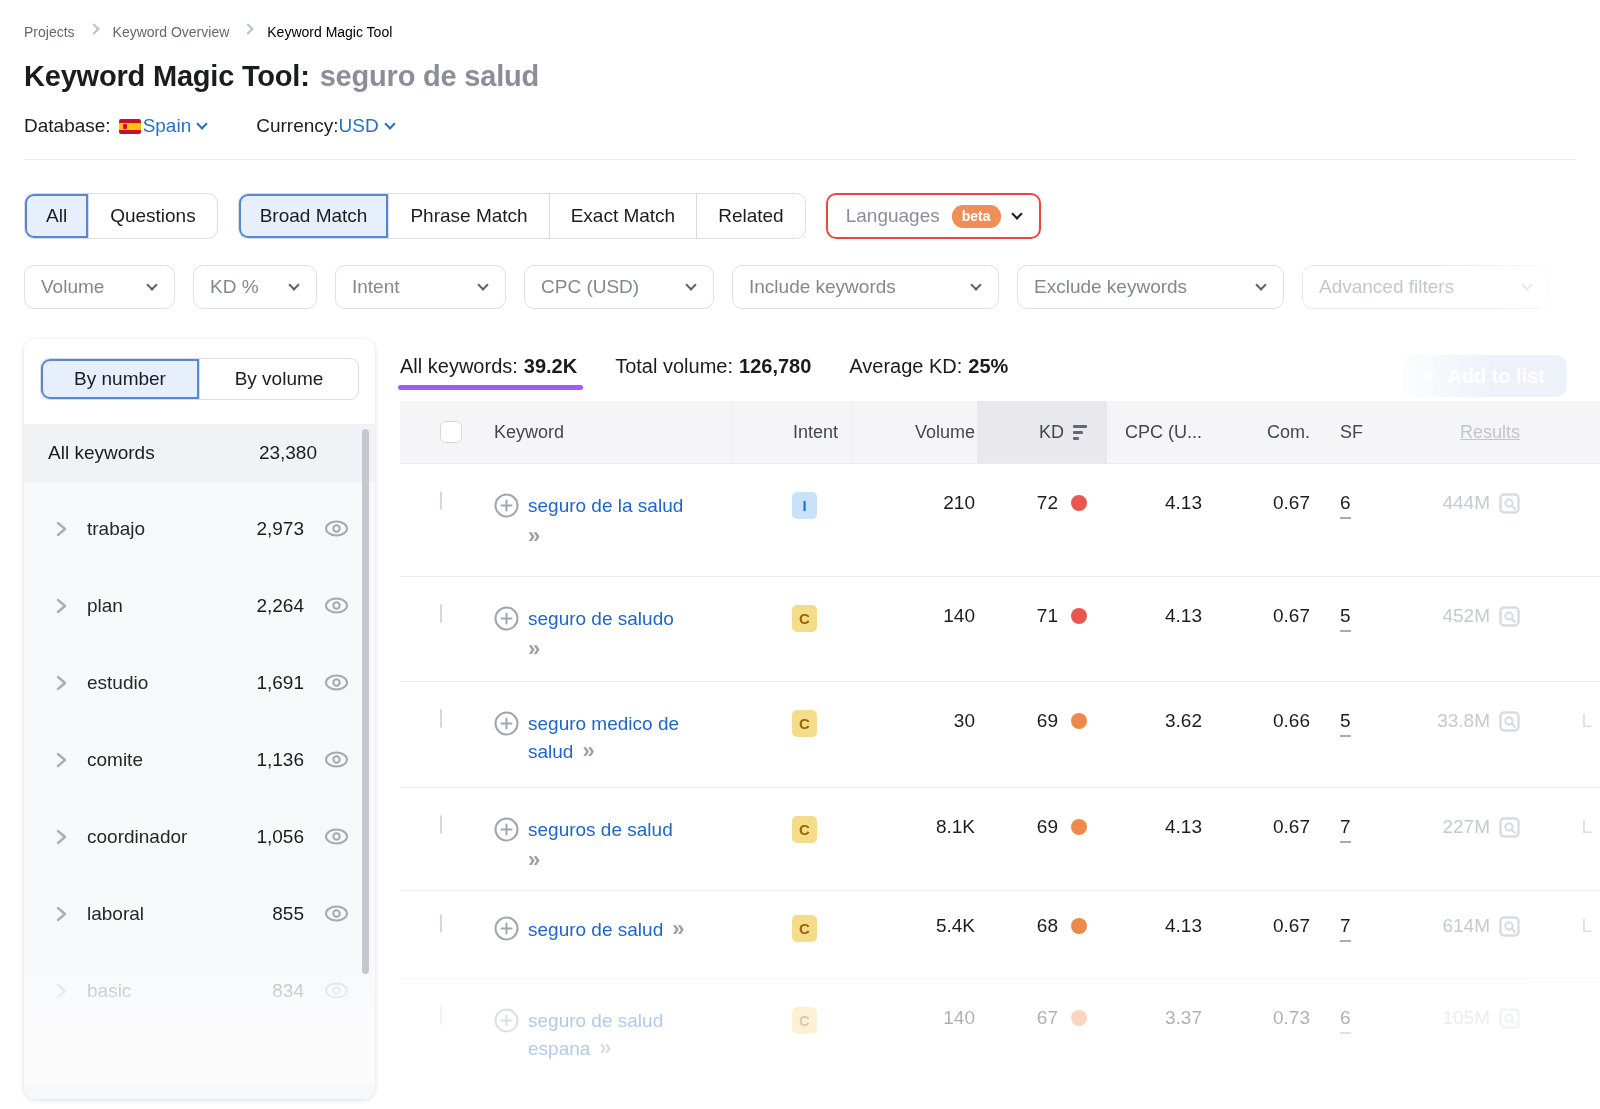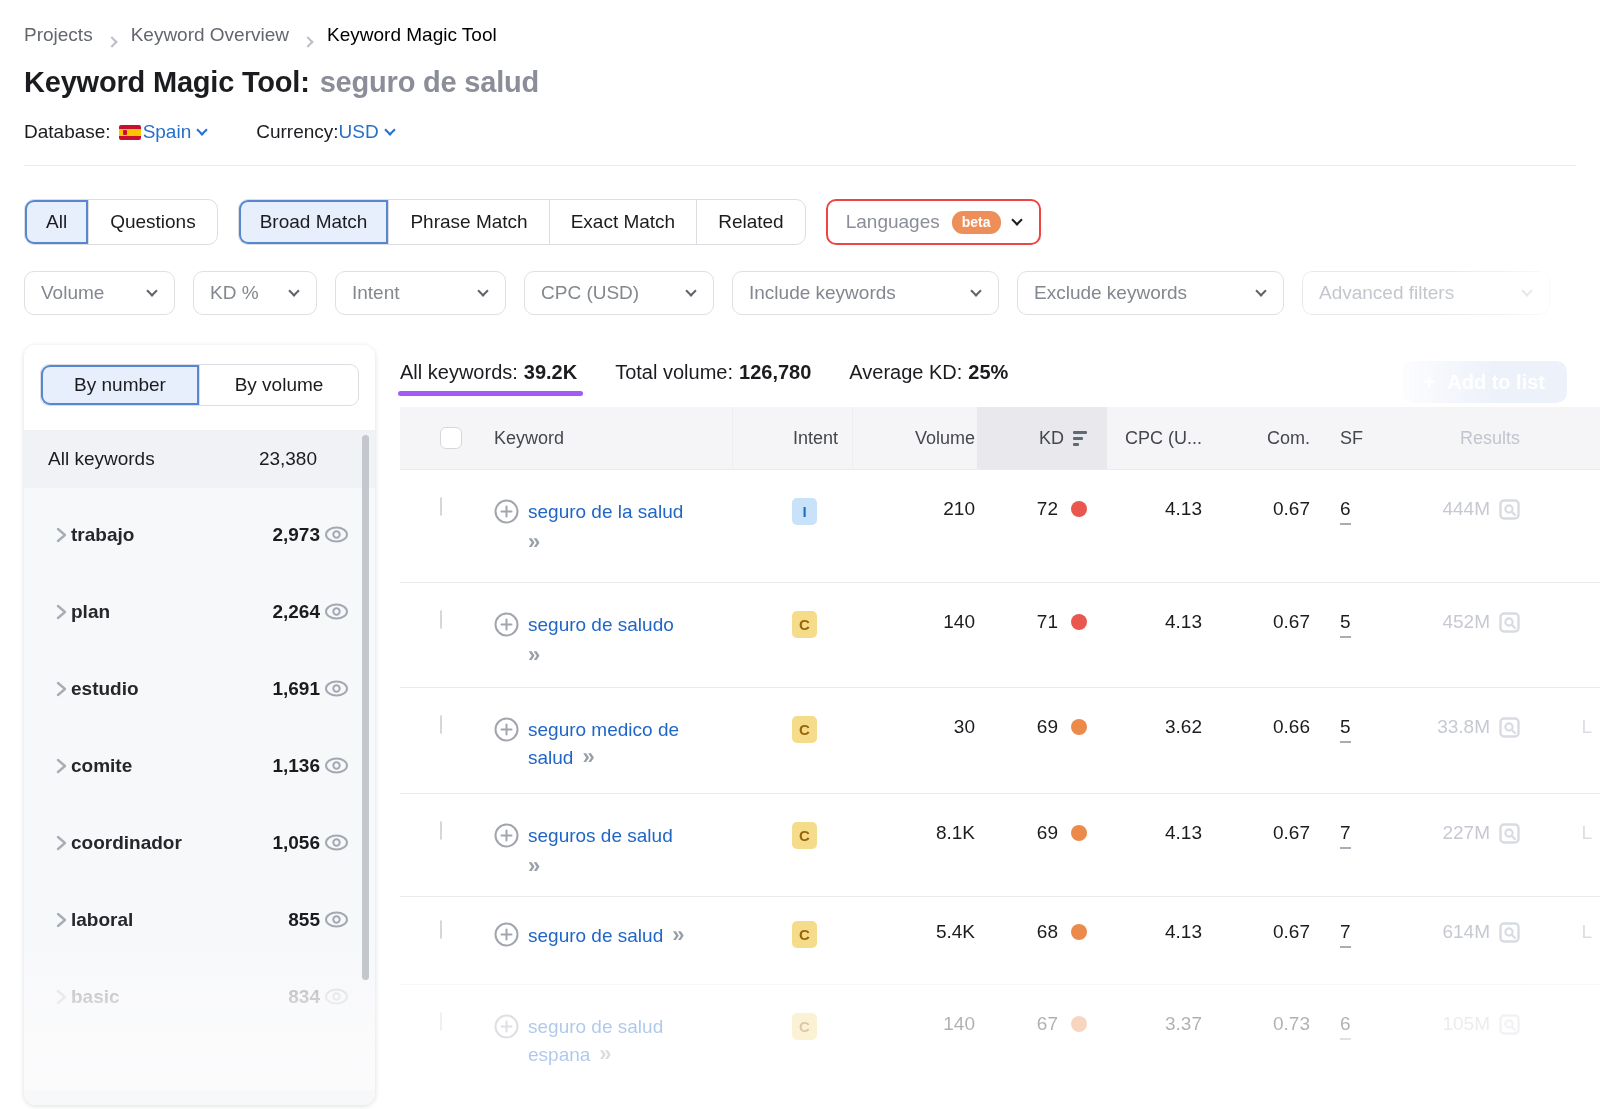--- a/index.html
+++ b/index.html
@@ -2,21 +2,21 @@
 <html><head>
 <meta charset="utf-8">
 <style>
   * { margin:0; padding:0; box-sizing:border-box; }
   html,body { background:#fff; }
   body { font-family:"Liberation Sans","DejaVu Sans",sans-serif; color:#1B1C1F; }
   .page { position:relative; width:1600px; height:1109px; background:#fff; overflow:hidden; }
 
   
   .top { padding:24px 24px 0 24px; }
-  .breadcrumb { display:flex; align-items:flex-end; gap:15px; font-size:19px; color:#63666E; }
+  .breadcrumb { display:flex; align-items:flex-start; gap:15px; font-size:14px; color:#63666E; }
   .breadcrumb .crumb { cursor:pointer; }
   .breadcrumb .crumb.current { color:#000000; }
   .bc-chev { width:8px; height:8px; border-top:2.5px solid #BBBFC7; border-right:2.5px solid #BBBFC7; transform:rotate(45deg); margin-top:1px; }
   .title-row { margin-top:20px; font-size:29px; font-weight:700; letter-spacing:-0.2px; }
   .title-row .query { color:#8B8E99; font-weight:600; margin-left:10px; }
   .meta-row { margin-top:22px; display:flex; align-items:center; font-size:19px; }
   .meta-gap { width:50px; }
   .flag { width:22px; height:15px; border-radius:2px; margin:0 2px 0 8px;
           background:linear-gradient(180deg,#C8102E 0 25%,#FFC400 25% 75%,#C8102E 75% 100%); position:relative; }
   .flag::after { content:""; position:absolute; left:4px; top:5px; width:4px; height:5px; background:#C8102E; border-radius:1px; }
@@ -48,21 +48,21 @@
   
   .body-wrap { display:flex; margin-top:30px; padding-left:24px; }
 
   
   .side-card { width:351px; min-width:351px; background:#fff; border-radius:12px; box-shadow:0 1px 5px rgba(40,44,63,.16); height:760px; position:relative; overflow:hidden; }
   .side-toggle-area { padding:19px 16px 24px; background:#fff; }
   .side-seg { display:flex; border:1px solid #DBDDE2; border-radius:9px; height:42px; }
   .side-seg .seg-item { flex:1; justify-content:center; font-size:19px; }
   .side-list-head { height:58px; background:#F1F2F5; display:flex; align-items:center; justify-content:space-between; padding:0 58px 0 24px; font-size:19px; }
   .side-list { background:#F7F8FA; padding-top:8px; height:100%; }
-  .side-item { height:77px; display:flex; align-items:center; padding:0 26px 0 32px; gap:4px; cursor:pointer;font-weight:bold; }
+  .side-item { height:77px; display:flex; align-items:center; padding:0 26px 0 32px; gap:20px; cursor:pointer; }
   .side-item .lbl { flex:1; font-size:19px; color:#26272B; }
   .side-item .cnt { font-size:19px; color:#1B1C1F; }
   .side-item.faded { opacity:.45; }
   .side-item.ghost { opacity:.12; }
   .side-fade { position:absolute; left:0; right:0; bottom:15px; height:150px; pointer-events:none;
     background:linear-gradient(180deg,rgba(251,251,252,0) 0%,rgba(251,251,252,.85) 60%,#FBFBFC 100%); }
   .side-scroll { position:absolute; right:6px; top:90px; width:7px; height:545px; border-radius:4px; background:#C4C7CE; }
 
   
   .main { flex:1; padding-left:25px; position:relative; }
@@ -76,21 +76,21 @@
             mask-image:linear-gradient(to right,rgba(0,0,0,.15),#000 55%); }
 
   
   .grid { display:grid; grid-template-columns:64px 268px 120px 125px 130px 110px 100px 78px 1fr; }
   .thead { background:#F5F5F7; height:62px; align-items:center; font-size:18px; color:#44474E; }
   .th { display:flex; align-items:center; height:100%; }
   .cell-r { justify-content:flex-end; }
   .col-intent { border-left:1px solid #EEEEF1; }
   .col-volume { border-left:1px solid #EEEEF1; }
   .th.kd-col { background:#E8E8ED; padding-right:20px; gap:5px; }
-  .th-results { color:#C2C5CE; padding-right:80px; }
+  .th-results { color:#C2C5CE; padding-right:80px;text-decoration:underline; }
   .sort-icon { display:inline-flex; flex-direction:column; gap:3px; margin-left:4px; }
   .sort-icon i { display:block; height:3px; background:#5E6B74; border-radius:1px; }
   .sort-icon i:nth-child(1){width:14px;} .sort-icon i:nth-child(2){width:10px;} .sort-icon i:nth-child(3){width:6px;}
 
   .row { border-top:1px solid #EAEBEE; align-items:start; position:relative; }
   .row:first-of-type { border-top:none; }
   .row .cell { padding-top:28px; }
   .row.short .cell { padding-top:24px; }
   .row.dim { opacity:.35; }
   .r1{height:113px;} .r2{height:105px;} .r3{height:106px;} .r4{height:103px;} .r5{height:88px;} .r6{height:115px;}

